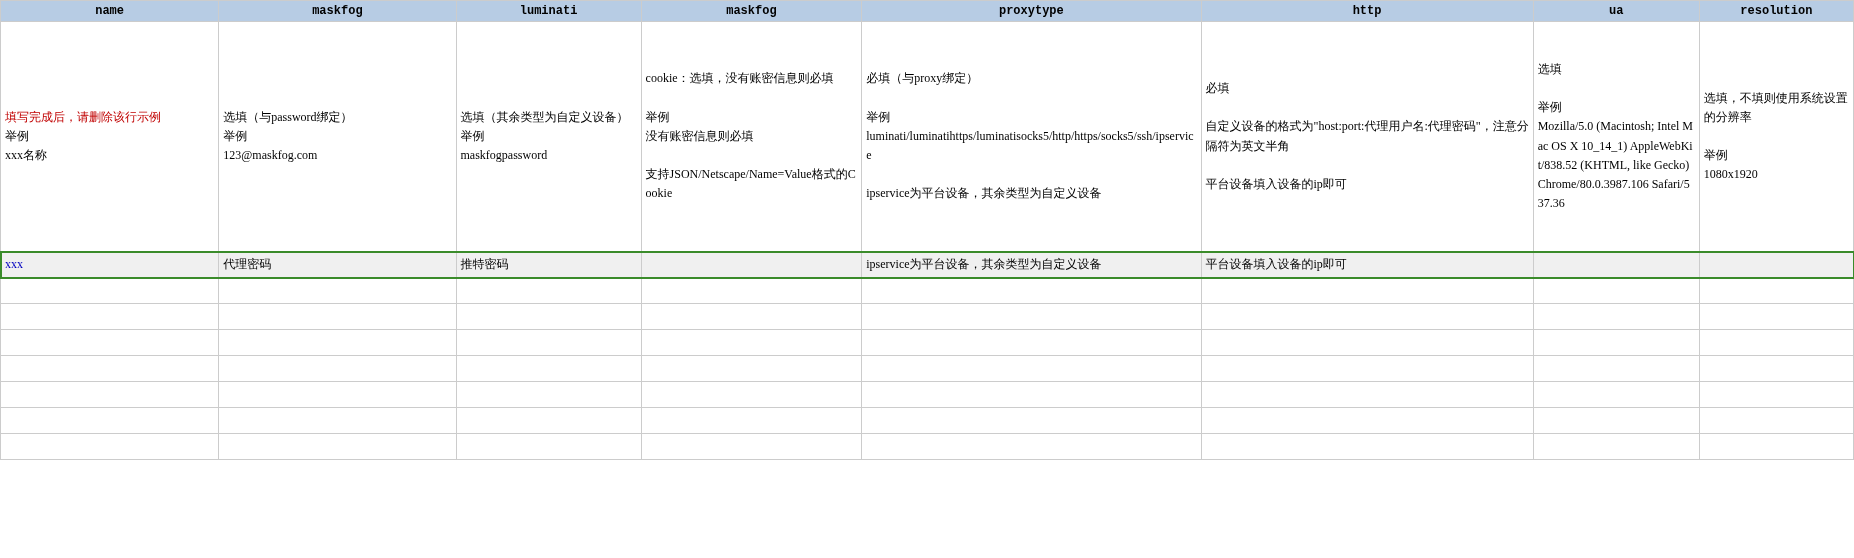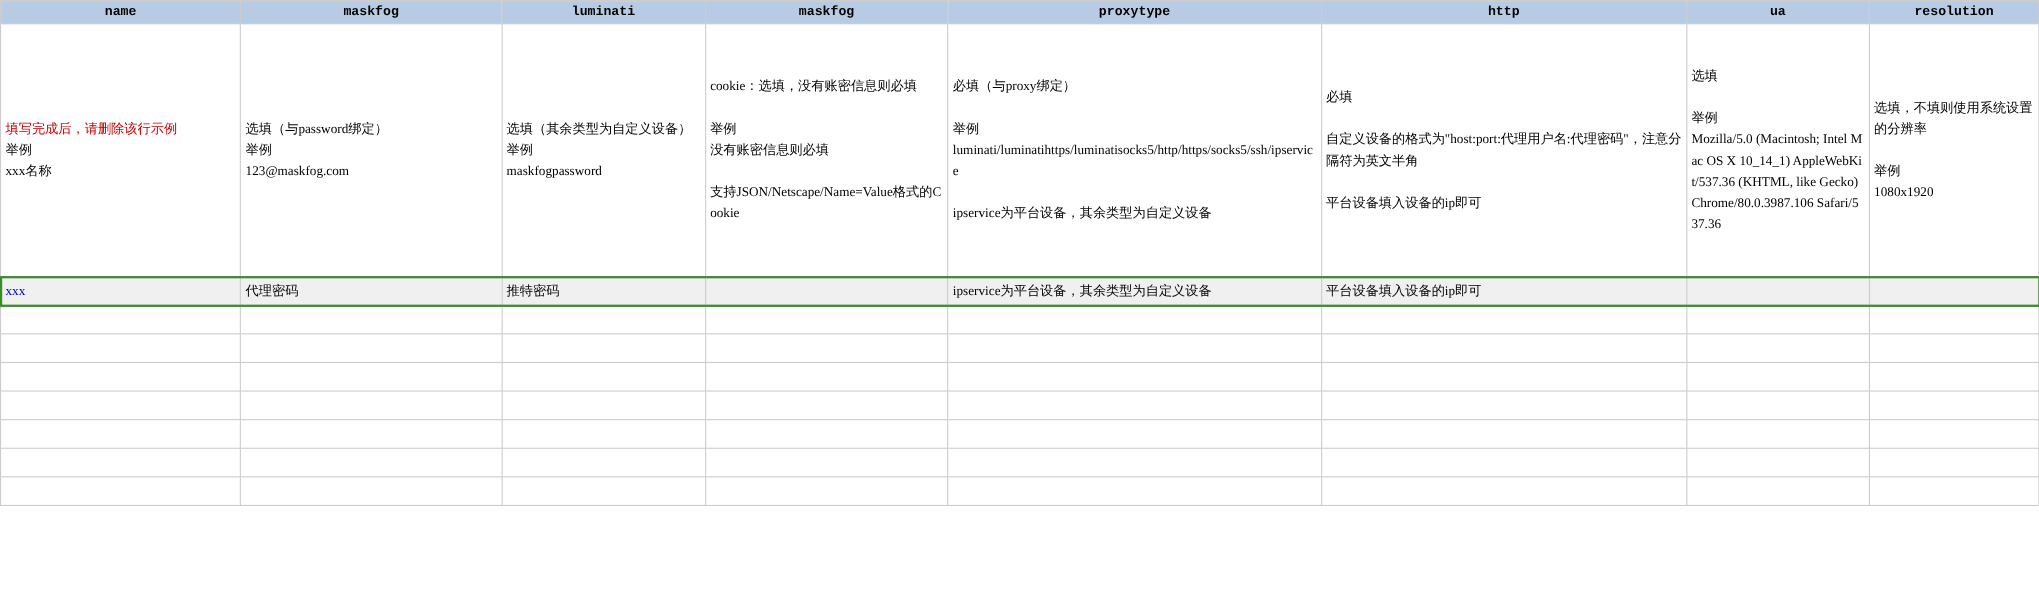--- a/index.html
+++ b/index.html
@@ -114,21 +114,21 @@
         <span>ipservice为平台设备，其余类型为自定义设备</span>
       </td>
       <td>
         <span>必填</span><br><br>
         <span>自定义设备的格式为"host:port:代理用户名:代理密码"，注意分隔符为英文半角</span><br><br>
         <span>平台设备填入设备的ip即可</span>
       </td>
       <td>
         <span>选填</span><br><br>
         <span>举例</span><br>
-        <span>Mozilla/5.0 (Macintosh; Intel Mac OS X 10_14_1) AppleWebKit/537.36 (KHTML, like Gecko) Chrome/80.0.3987.106 Safari/537.36</span>
+        <span>Mozilla/5.0 (Macintosh; Intel Mac OS X 10_14_1) AppleWebKit/838.52 (KHTML, like Gecko) Chrome/80.0.3987.106 Safari/537.36</span>
       </td>
       <td>
         <span>选填，不填则使用系统设置的分辨率</span><br><br>
         <span>举例</span><br>
         <span>1080x1920</span>
       </td>
     </tr>
 
     <tr class="active-row">
       <td class="blue-text">xxx</td>

